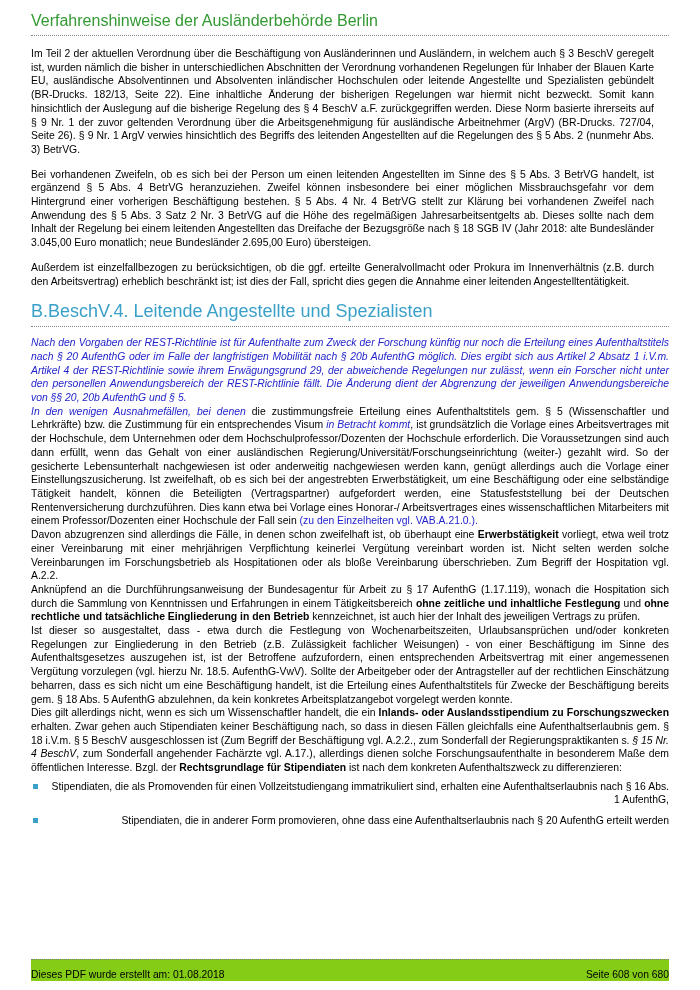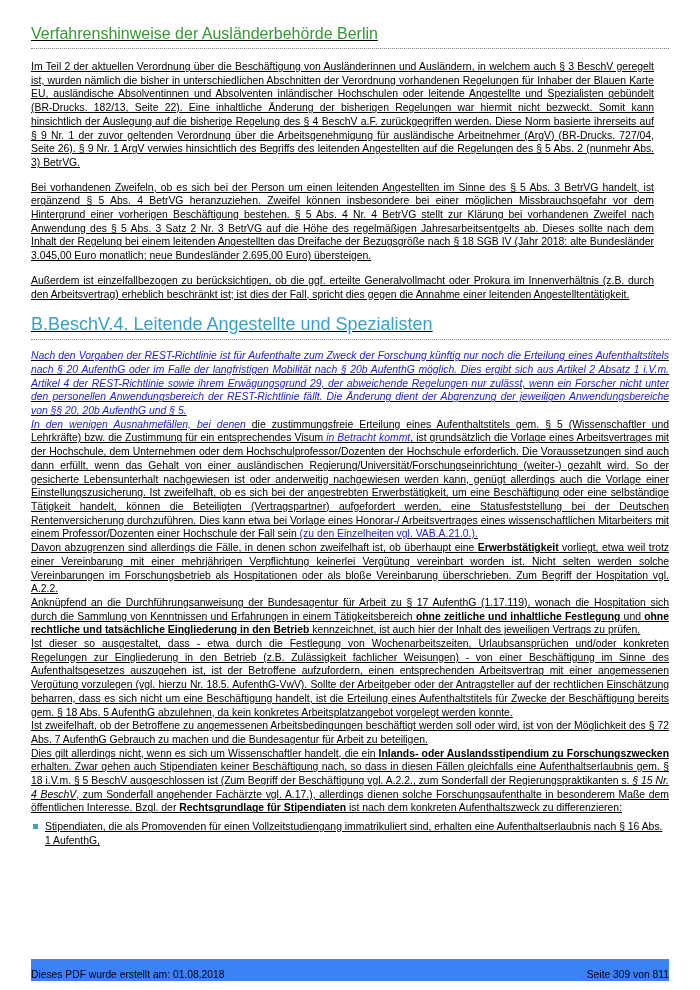--- a/index.html
+++ b/index.html
@@ -2,25 +2,24 @@
 <html lang="de" style="--title-green: #339933; --heading-blue: #3aa0c8; --text-blue: #2323cc; --bullet-blue: #3aa0c8;"><head>
 <meta charset="utf-8">
 <style>
   html, body { margin: 0; padding: 0; background: #ffffff; }
   .page {
     position: relative;
     width: 700px;
     height: 990px;
     box-sizing: border-box;
     background: #ffffff;
-    padding: 25px 31px 44px 31px;
+    padding: 12px 31px 44px 31px;
     overflow: hidden;
     font-family: "Liberation Sans", "DejaVu Sans", sans-serif;
     color: #000000;
-    text-decoration: underline;
   }
   .title {
     margin: 0 0 11px 0;
     font-size: 16px;
     font-weight: normal;
     color: var(--title-green, #339933);
     padding-bottom: 5px;
     border-bottom: 1px dotted #7f7f7f;
   }
   .para {
@@ -51,36 +50,36 @@
     list-style: none;
     margin: 5px 0 0 0;
     padding: 0;
   }
   .bullets li {
     position: relative;
     padding-left: 14px;
     margin-bottom: 7px;
     font-size: 10.4px;
     line-height: 13.7px;
-    text-align: left;
+    text-align: right;
   }
   .bullet-square {
     position: absolute;
     left: 2px;
     top: 4px;
     width: 5px;
     height: 5px;
     background: var(--bullet-blue, #3aa0c8);
   }
   .footer {
     position: absolute;
     left: 31px;
     right: 31px;
     bottom: 9px;
-    background: #3b82f6;
+    background: #84cc16;
     border-top: 1px dotted #7f7f7f;
     padding-top: 9px;
     display: flex;
     justify-content: space-between;
     font-size: 10.3px;
     line-height: 12px;
   }
 </style>
 </head>
 <body>
@@ -102,29 +101,32 @@
   <p class="para tight blue-italic">Nach den Vorgaben der REST-Richtlinie ist für Aufenthalte zum Zweck der Forschung künftig nur noch die Erteilung eines Aufenthaltstitels nach § 20 AufenthG oder im Falle der langfristigen Mobilität nach § 20b AufenthG möglich. Dies ergibt sich aus Artikel 2 Absatz 1 i.V.m. Artikel 4 der REST-Richtlinie sowie ihrem Erwägungsgrund 29, der abweichende Regelungen nur zulässt, wenn ein Forscher nicht unter den personellen Anwendungsbereich der REST-Richtlinie fällt. Die Änderung dient der Abgrenzung der jeweiligen Anwendungsbereiche von §§ 20, 20b AufenthG und § 5.</p>
 
   <p class="para tight"><span class="seg-ib">In den wenigen Ausnahmefällen, bei denen</span><span class="seg-n"> die zustimmungsfreie Erteilung eines Aufenthaltstitels gem. § 5 (Wissenschaftler und Lehrkräfte) bzw. die Zustimmung für ein entsprechendes Visum </span><span class="seg-ib">in Betracht kommt</span><span class="seg-n">, ist grundsätzlich die Vorlage eines Arbeitsvertrages mit der Hochschule, dem Unternehmen oder dem Hochschulprofessor/Dozenten der Hochschule erforderlich. Die Voraussetzungen sind auch dann erfüllt, wenn das Gehalt von einer ausländischen Regierung/Universität/Forschungseinrichtung (weiter-) gezahlt wird. So der gesicherte Lebensunterhalt nachgewiesen ist oder anderweitig nachgewiesen werden kann, genügt allerdings auch die Vorlage einer Einstellungszusicherung. Ist zweifelhaft, ob es sich bei der angestrebten Erwerbstätigkeit, um eine Beschäftigung oder eine selbständige Tätigkeit handelt, können die Beteiligten (Vertragspartner) aufgefordert werden, eine Statusfeststellung bei der Deutschen Rentenversicherung durchzuführen. Dies kann etwa bei Vorlage eines Honorar-/ Arbeitsvertrages eines wissenschaftlichen Mitarbeiters mit einem Professor/Dozenten einer Hochschule der Fall sein </span><span class="seg-bl">(zu den Einzelheiten vgl. VAB.A.21.0.).</span></p>
 
   <p class="para tight"><span class="seg-n">Davon abzugrenzen sind allerdings die Fälle, in denen schon zweifelhaft ist, ob überhaupt eine </span><span class="seg-b">Erwerbstätigkeit</span><span class="seg-n"> vorliegt, etwa weil trotz einer Vereinbarung mit einer mehrjährigen Verpflichtung keinerlei Vergütung vereinbart worden ist. Nicht selten werden solche Vereinbarungen im Forschungsbetrieb als Hospitationen oder als bloße Vereinbarung überschrieben. Zum Begriff der Hospitation vgl. A.2.2.</span></p>
 
   <p class="para tight"><span class="seg-n">Anknüpfend an die Durchführungsanweisung der Bundesagentur für Arbeit zu § 17 AufenthG (1.17.119), wonach die Hospitation sich durch die Sammlung von Kenntnissen und Erfahrungen in einem Tätigkeitsbereich </span><span class="seg-b">ohne zeitliche und inhaltliche Festlegung</span><span class="seg-n"> und </span><span class="seg-b">ohne rechtliche und tatsächliche Eingliederung in den Betrieb</span><span class="seg-n"> kennzeichnet, ist auch hier der Inhalt des jeweiligen Vertrags zu prüfen.</span></p>
 
   <p class="para tight">Ist dieser so ausgestaltet, dass - etwa durch die Festlegung von Wochenarbeitszeiten, Urlaubsansprüchen und/oder konkreten Regelungen zur Eingliederung in den Betrieb (z.B. Zulässigkeit fachlicher Weisungen) - von einer Beschäftigung im Sinne des Aufenthaltsgesetzes auszugehen ist, ist der Betroffene aufzufordern, einen entsprechenden Arbeitsvertrag mit einer angemessenen Vergütung vorzulegen (vgl. hierzu Nr. 18.5. AufenthG-VwV). Sollte der Arbeitgeber oder der Antragsteller auf der rechtlichen Einschätzung beharren, dass es sich nicht um eine Beschäftigung handelt, ist die Erteilung eines Aufenthaltstitels für Zwecke der Beschäftigung bereits gem. § 18 Abs. 5 AufenthG abzulehnen, da kein konkretes Arbeitsplatzangebot vorgelegt werden konnte.</p>
 
-  <p class="para tight">Ist zweifelhaft, ob der Betroffene zu angemessenen Arbeitsbedingungen beschäftigt werden soll oder wird, ist von der Möglichkeit des § 72 Abs. 7 AufenthG Gebrauch zu machen und die Bundesagentur für Arbeit zu beteiligen.</p>
 
   <p class="para tight"><span class="seg-n">Dies gilt allerdings nicht, wenn es sich um Wissenschaftler handelt, die ein </span><span class="seg-b">Inlands- oder Auslandsstipendium zu Forschungszwecken</span><span class="seg-n"> erhalten. Zwar gehen auch Stipendiaten keiner Beschäftigung nach, so dass in diesen Fällen gleichfalls eine Aufenthaltserlaubnis gem. § 18 i.V.m. § 5 BeschV ausgeschlossen ist (Zum Begriff der Beschäftigung vgl. A.2.2., zum Sonderfall der Regierungspraktikanten s. </span><span class="seg-i">§ 15 Nr. 4 BeschV</span><span class="seg-n">, zum Sonderfall angehender Fachärzte vgl. A.17.), allerdings dienen solche Forschungsaufenthalte in besonderem Maße dem öffentlichen Interesse. Bzgl. der </span><span class="seg-b">Rechtsgrundlage für Stipendiaten</span><span class="seg-n"> ist nach dem konkreten Aufenthaltszweck zu differenzieren:</span></p>
 
   <ul class="bullets">
     <li>
       <span class="bullet-square"></span>
       <span>Stipendiaten, die als Promovenden für einen Vollzeitstudiengang immatrikuliert sind, erhalten eine Aufenthaltserlaubnis nach § 16 Abs. 1 AufenthG,</span>
     </li>
+    <li>
+      <span class="bullet-square"></span>
+      <span>Stipendiaten, die in anderer Form promovieren, ohne dass eine Aufenthaltserlaubnis nach § 20 AufenthG erteilt werden</span>
+    </li>
   </ul>
 
   <div class="footer">
     <span>Dieses PDF wurde erstellt am: 01.08.2018</span>
-    <span>Seite 309 von 811</span>
+    <span>Seite 608 von 680</span>
   </div>
 
 </div>
 
 </body></html>

